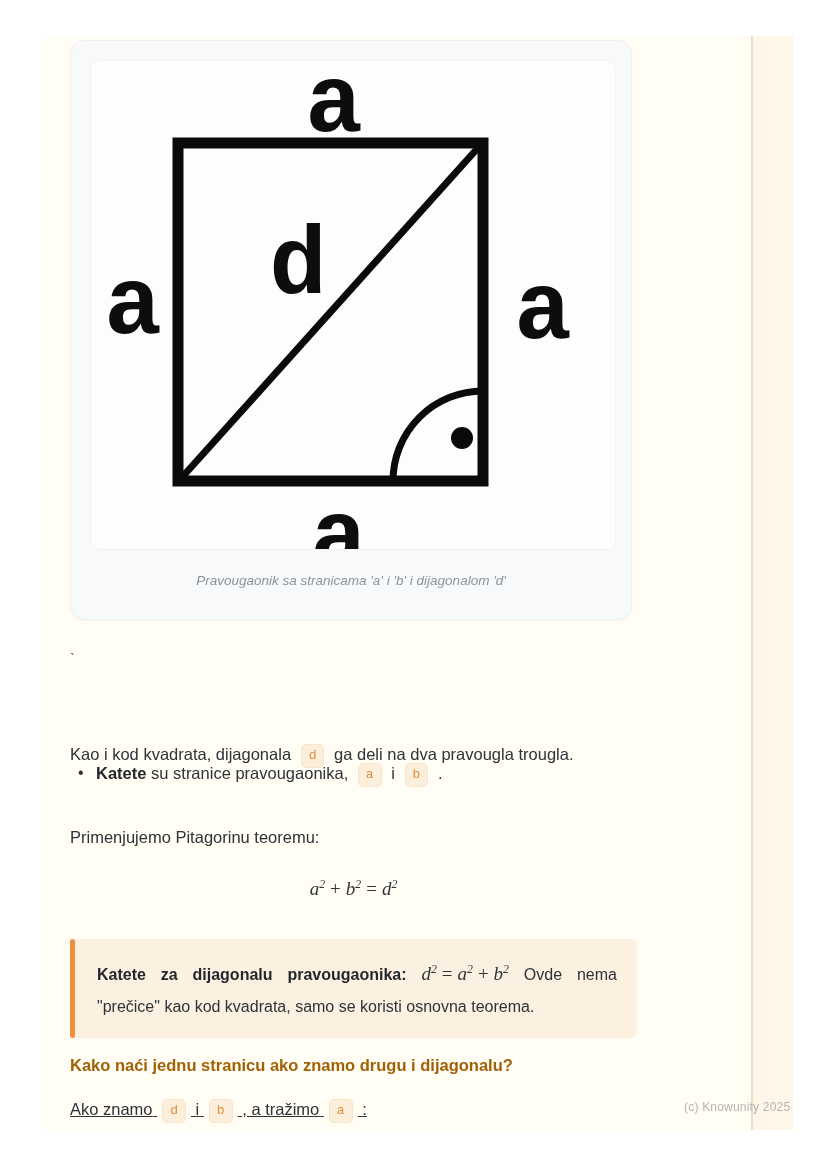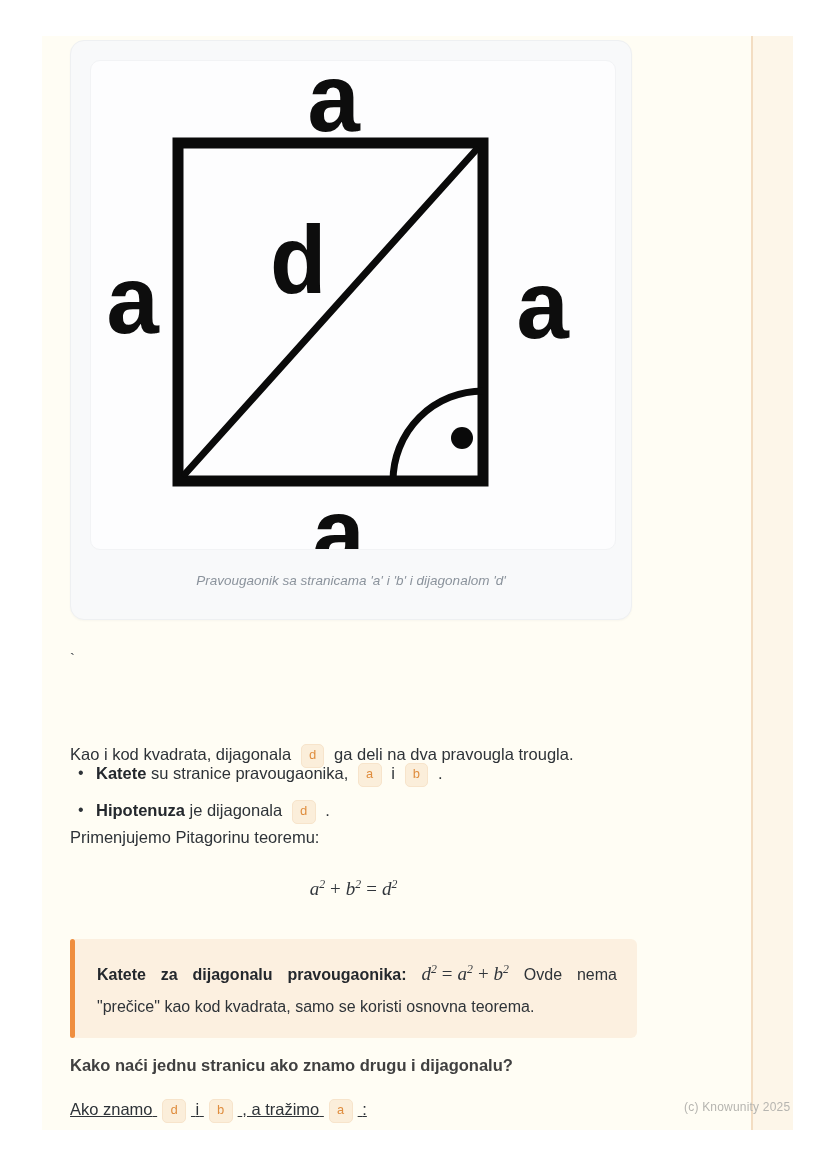--- a/index.html
+++ b/index.html
@@ -47,21 +47,21 @@
   .formula { position:absolute; left:70px; top:878px; width:567px; text-align:center;
     font-size:19px; }
   
   .callout { position:absolute; left:70px; top:939px; width:567px;
     background:#fcf0e0; border-radius:6px; padding:15px 20px 15px 27px;
     font-size:16px; line-height:32px; text-align:justify; color:#2e3338; }
   .callout-bar { position:absolute; left:0; top:0; bottom:0; width:5px;
     background:#ef8e3f; border-radius:4px; }
   .callout .mvar, .callout .mop { font-size:19px; }
   .heading { position:absolute; left:70px; top:1052px; width:567px;
-    font-size:16.5px; font-weight:bold; color:#404040; line-height:26px; }
+    font-size:16.5px; font-weight:bold; color:#a16207; line-height:26px; }
   .watermark { position:absolute; left:684px; top:1100px; font-size:12px;
     color:#b6b5b0; letter-spacing:0.2px; z-index:5; }
 </style>
 </head>
 <body>
 
 <div class="page-bg">
   <div class="page-strip"></div>
 </div>
 
@@ -94,26 +94,20 @@
 
 <ul class="blist">
   <li>
     <b>Katete</b>
     <span>su stranice pravougaonika,</span>
     <span class="code-badge">a</span>
     <span>i</span>
     <span class="code-badge">b</span>
     <span>.</span>
   </li>
-  <li>
-    <b>Hipotenuza</b>
-    <span>je dijagonala</span>
-    <span class="code-badge">d</span>
-    <span>.</span>
-  </li>
 </ul>
 
 <p class="para p2">Primenjujemo Pitagorinu teoremu:</p>
 
 <div class="formula">
   <span class="mvar"><i>a</i><sup>2</sup></span><span class="mop">+</span><span class="mvar"><i>b</i><sup>2</sup></span><span class="mop">=</span><span class="mvar"><i>d</i><sup>2</sup></span>
 </div>
 
 <aside class="callout">
   <span class="callout-bar"></span>

